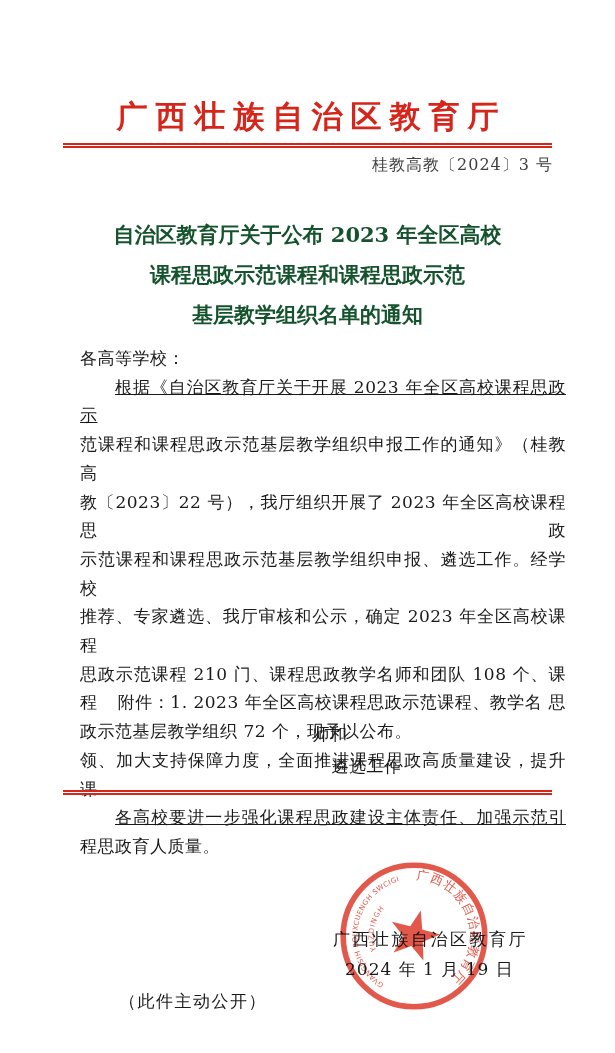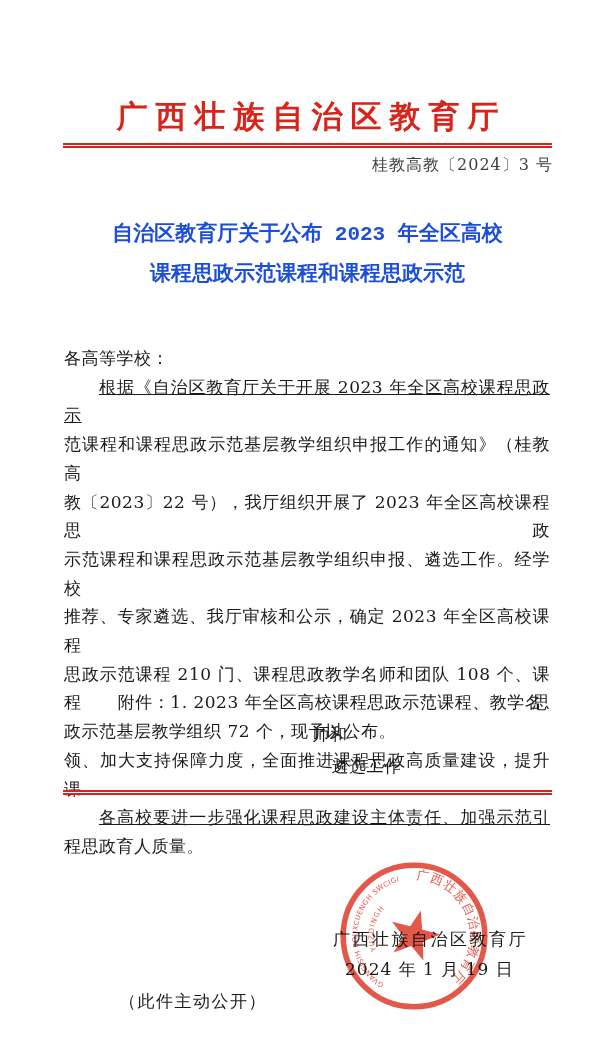--- a/index.html
+++ b/index.html
@@ -17,24 +17,24 @@
     background:linear-gradient(to bottom,#d6251b 0,#d6251b 2px,#ffffff 2px,#ffffff 3px,#d6251b 3px,#d6251b 5px);
   }
   .line1{top:143px;}
   .line2{top:790px;}
   .docnum{
     position:absolute;top:155px;right:62px;font-size:16px;letter-spacing:1px;color:#404040;
     white-space:nowrap;
   }
   .title{
     position:absolute;top:215px;left:63px;width:489px;text-align:center;
-    font-size:21px;font-weight:bold;line-height:40px;color:#1d4ed8;font-family:Liberation Mono, monospace;
+    font-size:21px;font-weight:bold;line-height:40px;color:#14532d;
   }
   .body{
-    position:absolute;top:344px;left:64px;width:486px;
+    position:absolute;top:344px;left:80px;width:486px;
     font-size:17px;line-height:28.7px;letter-spacing:0.5px;
   }
   .bline{white-space:nowrap;}
   .j{white-space:normal;text-align:justify;text-align-last:justify;text-justify:inter-character;}
   .ind{text-indent:35px;text-decoration:underline;}
   .attach{
     position:absolute;top:686px;left:64px;width:486px;font-size:17px;line-height:32px;letter-spacing:0.5px;text-align:center;
   }
   .attach .l1{padding-left:46px;}
   .attach .l2{padding-left:119px;}
@@ -64,20 +64,21 @@
 
   <div class="agency">广西壮族自治区教育厅</div>
 
   <div class="redline line1"></div>
 
   <div class="docnum">桂教高教〔2024〕3 号</div>
 
   <div class="title">
     <div>自治区教育厅关于公布 2023 年全区高校</div>
     <div>课程思政示范课程和课程思政示范</div>
+    <div>基层教学组织名单的通知</div>
   </div>
 
   <div class="body">
     <div class="bline">各高等学校：</div>
     <div class="bline j ind">根据《自治区教育厅关于开展 2023 年全区高校课程思政示</div>
     <div class="bline j">范课程和课程思政示范基层教学组织申报工作的通知》（桂教高</div>
     <div class="bline j">教〔2023〕22 号），我厅组织开展了 2023 年全区高校课程思政</div>
     <div class="bline j">示范课程和课程思政示范基层教学组织申报、遴选工作。经学校</div>
     <div class="bline j">推荐、专家遴选、我厅审核和公示，确定 2023 年全区高校课程</div>
     <div class="bline j">思政示范课程 210 门、课程思政教学名师和团队 108 个、课程思</div>

